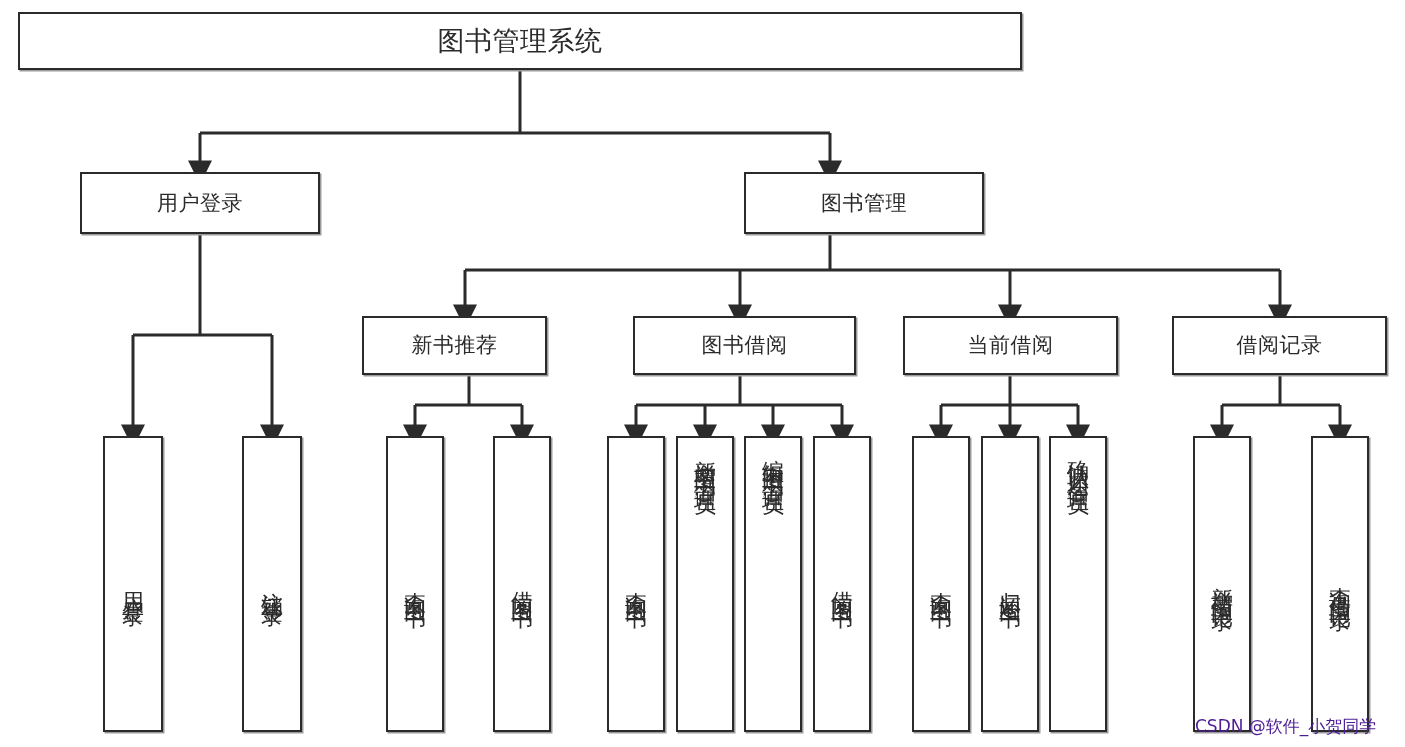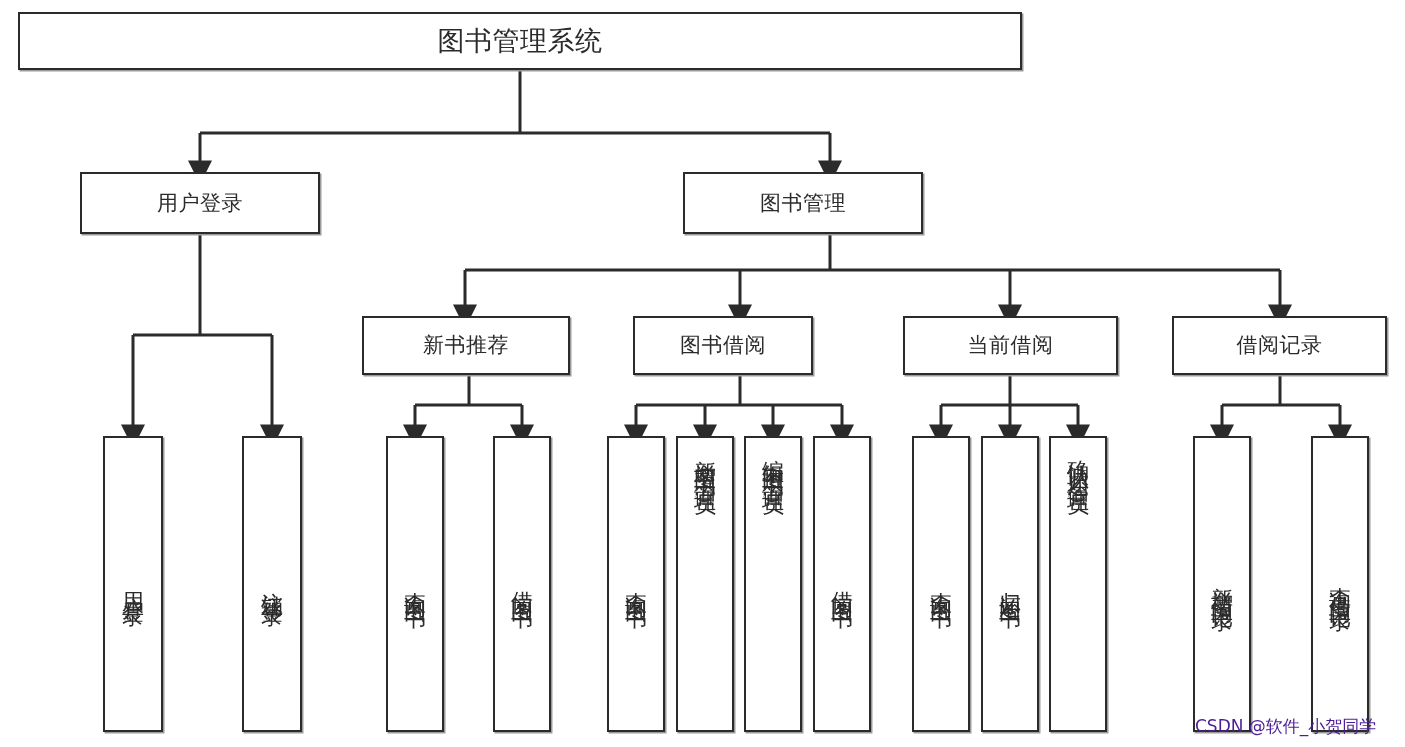--- a/index.html
+++ b/index.html
@@ -151,29 +151,29 @@
   </svg>
 
   <div class="node horiz root" style="left:18px; top:12px; width:1004px; height:58px;">
     <span class="label">图书管理系统</span>
   </div>
 
   <div class="node horiz" style="left:80px; top:172px; width:240px; height:62px;">
     <span class="label">用户登录</span>
   </div>
 
-  <div class="node horiz" style="left:683px; top:172px; width:240px; height:62px;">
+  <div class="node horiz" style="left:744px; top:172px; width:240px; height:62px;">
     <span class="label">图书管理</span>
   </div>
 
-  <div class="node horiz" style="left:362px; top:316px; width:208px; height:59px;justify-content:center;">
+  <div class="node horiz" style="left:362px; top:316px; width:185px; height:59px;justify-content:center;">
     <span class="label">新书推荐</span>
   </div>
 
-  <div class="node horiz" style="left:633px; top:316px; width:180px; height:59px;">
+  <div class="node horiz" style="left:633px; top:316px; width:223px; height:59px;">
     <span class="label">图书借阅</span>
   </div>
 
   <div class="node horiz" style="left:1172px; top:316px; width:215px; height:59px;">
     <span class="label">借阅记录</span>
   </div>
 
   <div class="node horiz" style="left:903px; top:316px; width:215px; height:59px;">
     <span class="label">当前借阅</span>
   </div>

